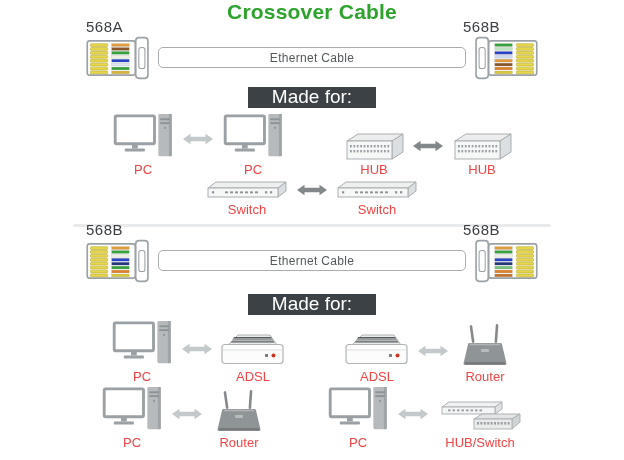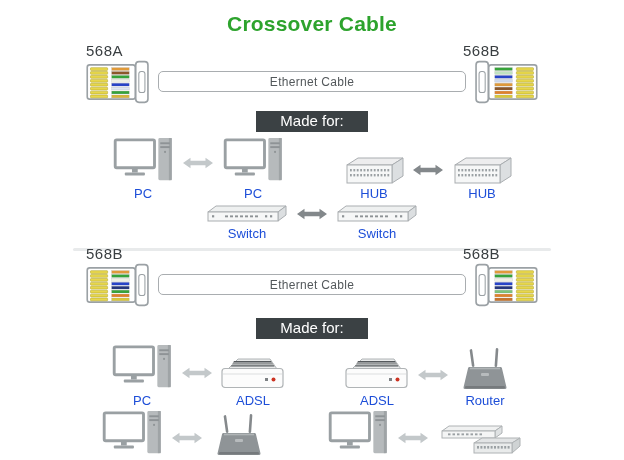--- a/index.html
+++ b/index.html
@@ -3,21 +3,21 @@
 <meta charset="utf-8">
 <style>
   html,body{margin:0;padding:0;background:#fff;}
   .canvas{
     position:relative;width:624px;height:460px;background:#ffffff;
     font-family:"Liberation Sans",sans-serif;overflow:hidden;
     -webkit-font-smoothing:antialiased;
   }
   .defs{position:absolute;width:0;height:0;overflow:hidden;}
   .title{
-    margin:12px;text-align:center;font-size:21px;line-height:24px;font-weight:700;
+    margin:0;text-align:center;font-size:21px;line-height:24px;font-weight:700;
     color:var(--title-green,#2da32d);letter-spacing:.2px;
   }
   .sec--straight .title{margin-top:8px;}
   
   .assembly{display:flex;margin:-4px 86px 0;align-items:flex-start;}
   .conn-group{display:flex;flex-direction:column;position:relative;z-index:1;}
   .conn-label{font-size:15px;line-height:14px;color:#393e41;letter-spacing:.5px;}
   .rj45{display:block;margin-top:2px;}
   .rj45.flip{transform:scaleX(-1);}
   .conn-outline{fill:#ffffff;stroke:#9ba1a5;stroke-width:2;}
@@ -28,28 +28,28 @@
     flex:1;height:19px;margin:17px -3px;align-self:flex-start;margin-top:27px;
     border:1.5px solid #a9adb0;border-radius:5px;background:#fff;z-index:0;
     display:flex;align-items:center;justify-content:center;
   }
   .cable-tube span{font-size:12px;color:#53585b;letter-spacing:.3px;}
   
   .badge-row{text-align:center;margin-top:2px;}
   .sec--straight .badge-row{margin-top:6px;}
   .badge{
     display:inline-block;background:var(--badge-bg,#3b4144);color:var(--badge-text,#fff);
-    font-size:15px;line-height:18px;padding:1px 24px 2px;
+    font-size:19px;line-height:18px;padding:1px 24px 2px;
   }
   
   .pair-row{display:flex;justify-content:center;align-items:flex-end;gap:58px;margin-top:6px;}
   .pair-row--second{margin-top:2px;}
   .pairing{display:flex;align-items:flex-end;column-gap:8px;}
   .device{display:flex;flex-direction:column;justify-content:flex-end;align-items:center;}
-  .dev-label{font-size:13px;line-height:16px;margin-top:2px;color:#1d4ed8;text-align:right;}
+  .dev-label{font-size:13px;line-height:16px;margin-top:2px;color:#ef4444;text-align:right;}
   .icon{display:block;}
   .arrow{color:#c3c8ca;flex:none;}
   .arrow--dark{color:#83888b;}
   .divider{height:3px;width:478px;margin:6px auto 0;background:#e8eaeb;border-radius:2px;}
 </style>
 </head>
 <body>
 
 <div class="canvas">
 

